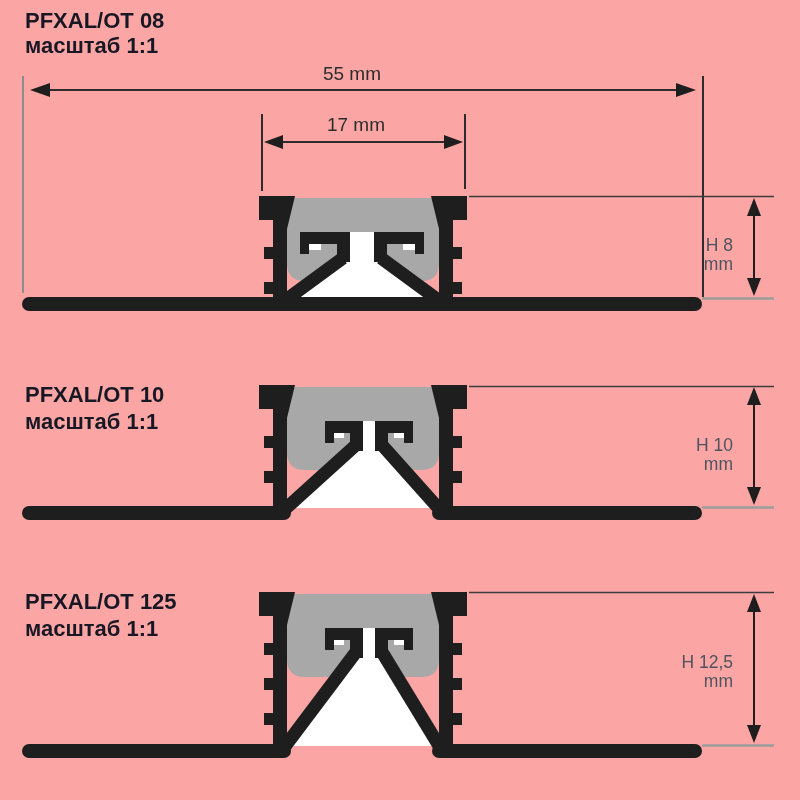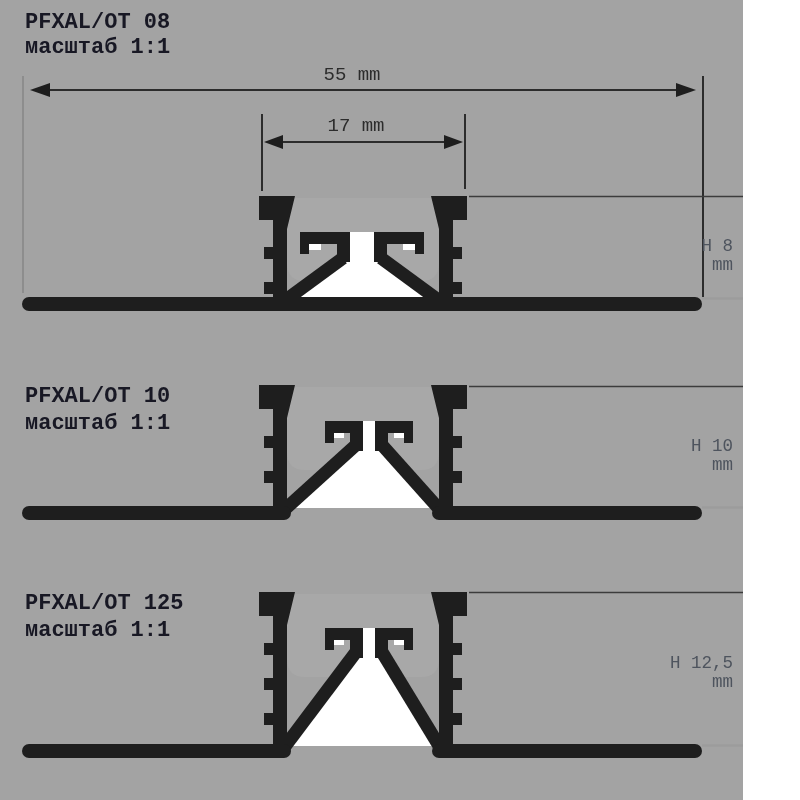--- a/index.html
+++ b/index.html
@@ -1,17 +1,17 @@
 <!DOCTYPE html>
 <html><head>
 <meta charset="utf-8">
 <style>
   html,body{margin:0;padding:0;background:#ffffff;}
-  .stage{position:relative;width:743px;height:800px;background:#a3a3a3;overflow:hidden;
-         font-family:Liberation Mono, monospace;}
+  .stage{position:relative;width:800px;height:800px;background:#fca5a5;overflow:hidden;
+         font-family:Liberation Sans, sans-serif;}
   svg{display:block;}
   .ink{fill:#1e1e1e;}
   .gray-insert{fill:#a8a8a8;}
   .white{fill:#ffffff;}
   .diag{stroke:#1e1e1e;stroke-width:13;fill:none;}
   .dim-line{stroke:#2c2c2c;stroke-width:2;fill:none;}
   .ext-gray{stroke:#8d8d8d;stroke-width:2;fill:none;}
   .ext-dark{stroke:#2c2c2c;stroke-width:2;fill:none;}
   .thin-line{stroke:#3c3c3c;stroke-width:1.4;fill:none;}
   .base-line{stroke:#9c9c9c;stroke-width:2.5;fill:none;}

